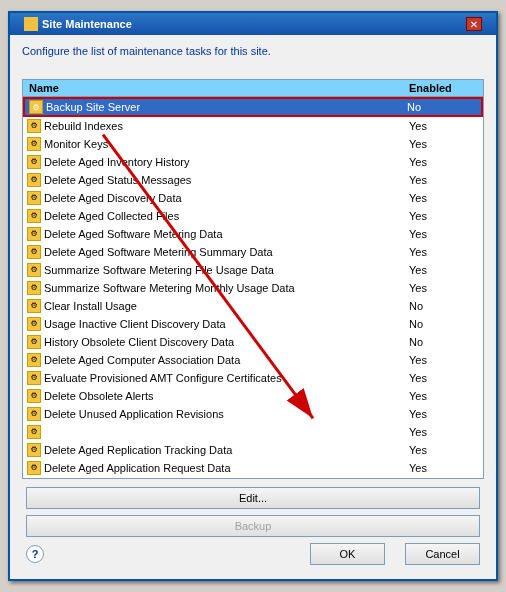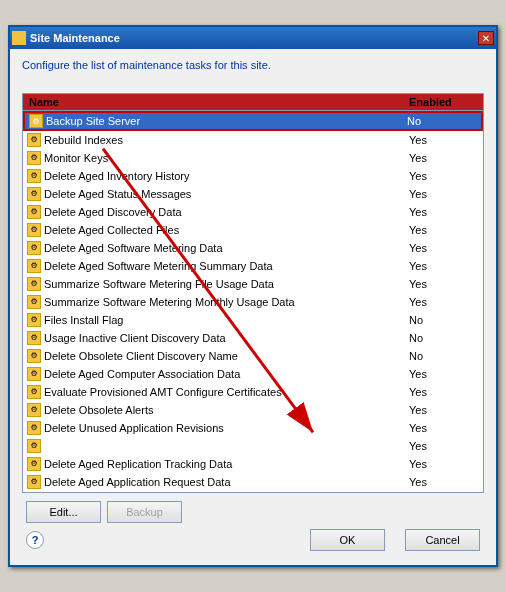--- a/index.html
+++ b/index.html
@@ -15,21 +15,21 @@
     }
     .window {
       width: 490px;
       background: #f0f0f0;
       border: 2px solid #0054a6;
       box-shadow: 2px 2px 4px rgba(0,0,0,0.5);
     }
     .title-bar {
       background: linear-gradient(to bottom, #2c75c7, #1352a8);
       color: white;
-      padding: 4px 2px;
+      padding: 4px 14px;
       display: flex;
       align-items: center;
       justify-content: space-between;
       height: 22px;
     }
     .title-bar-left {
       display: flex;
       align-items: center;
       gap: 4px;
       font-weight: bold;
@@ -64,21 +64,21 @@
     .list-container {
       border: 1px solid #7f9db9;
       background: white;
       height: 400px;
       overflow-y: auto;
       position: relative;
     }
     .list-header {
       display: grid;
       grid-template-columns: 1fr 70px;
-      background: #b91c1c;
+      background: #7dd3fc;
       border-bottom: 1px solid #7f9db9;
       padding: 2px 4px;
       font-weight: bold;
       font-size: 11px;
       position: sticky;
       top: 0;
       z-index: 10;
     }
     .list-header-name { padding-left: 2px; }
     .list-header-enabled { text-align: left; }
@@ -130,22 +130,24 @@
       left: 0;
       width: 100%;
       height: 100%;
       pointer-events: none;
     }
     .bottom-buttons {
       padding: 8px 4px 4px 4px;
     }
     .button-row-1 {
       display: flex;
+      justify-content: center;
       gap: 6px;
       margin-bottom: 6px;
+      flex-direction: column;
     }
     .button-row-2 {
       display: flex;
       justify-content: space-between;
       align-items: center;
     }
     .btn {
       min-width: 75px;
       height: 22px;
       background: linear-gradient(to bottom, #f5f5f5, #e0e0e0);
@@ -274,35 +276,35 @@
           <div class="list-row">
       <span class="row-name">
         <span class="task-icon">⚙</span>
         <span>Summarize Software Metering Monthly Usage Data</span>
       </span>
       <span class="row-enabled">Yes</span>
     </div>
           <div class="list-row">
       <span class="row-name">
         <span class="task-icon">⚙</span>
-        <span>Files Install Flag</span>
+        <span>Clear Install Usage</span>
       </span>
       <span class="row-enabled">No</span>
     </div>
           <div class="list-row">
       <span class="row-name">
         <span class="task-icon">⚙</span>
         <span>Usage Inactive Client Discovery Data</span>
       </span>
       <span class="row-enabled">No</span>
     </div>
           <div class="list-row">
       <span class="row-name">
         <span class="task-icon">⚙</span>
-        <span>Delete Obsolete Client Discovery Name</span>
+        <span>History Obsolete Client Discovery Data</span>
       </span>
       <span class="row-enabled">No</span>
     </div>
           <div class="list-row">
       <span class="row-name">
         <span class="task-icon">⚙</span>
         <span>Delete Aged Computer Association Data</span>
       </span>
       <span class="row-enabled">Yes</span>
     </div>

